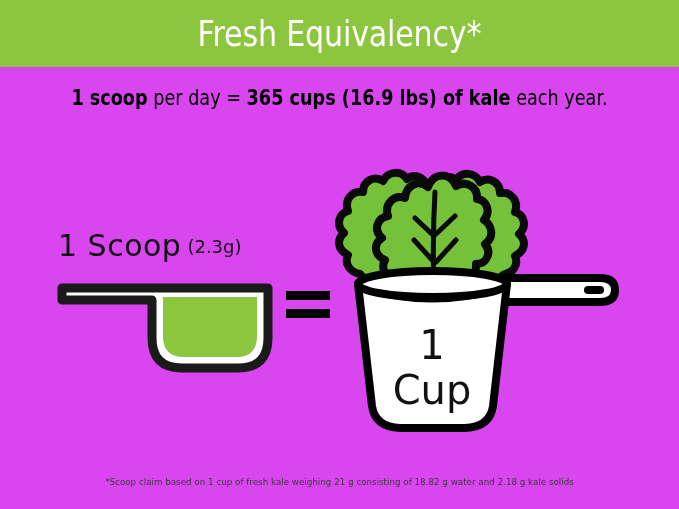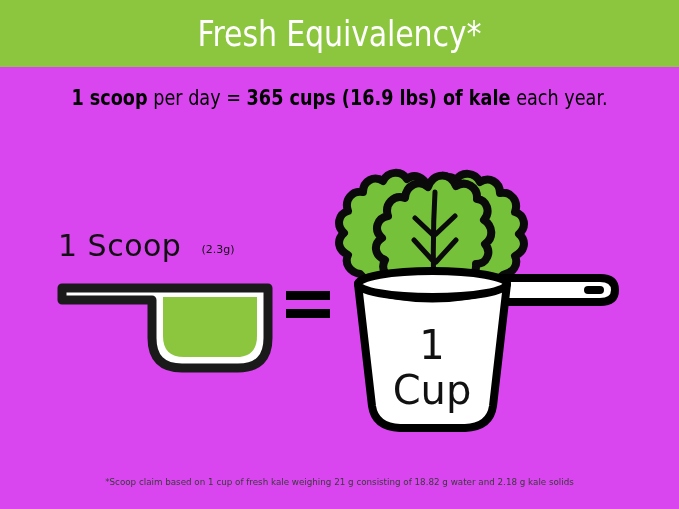--- a/index.html
+++ b/index.html
@@ -72,23 +72,23 @@
     font-family: "DejaVu Sans", sans-serif;
     color: #111111;
     white-space: nowrap;
   }
   .scoop-label .main {
     font-size: 30px;
     font-weight: 400;
     letter-spacing: 0.5px;
   }
   .scoop-label .grams {
-    font-size: 11px;
+    font-size: 18px;
     font-weight: 400;
-    margin-left: 20px;
+    margin-left: 6px;
     position: relative;
     top: -3px;
   }
 
   
   .art {
     position: absolute;
     left: 0;
     top: 0;
     width: 679px;

